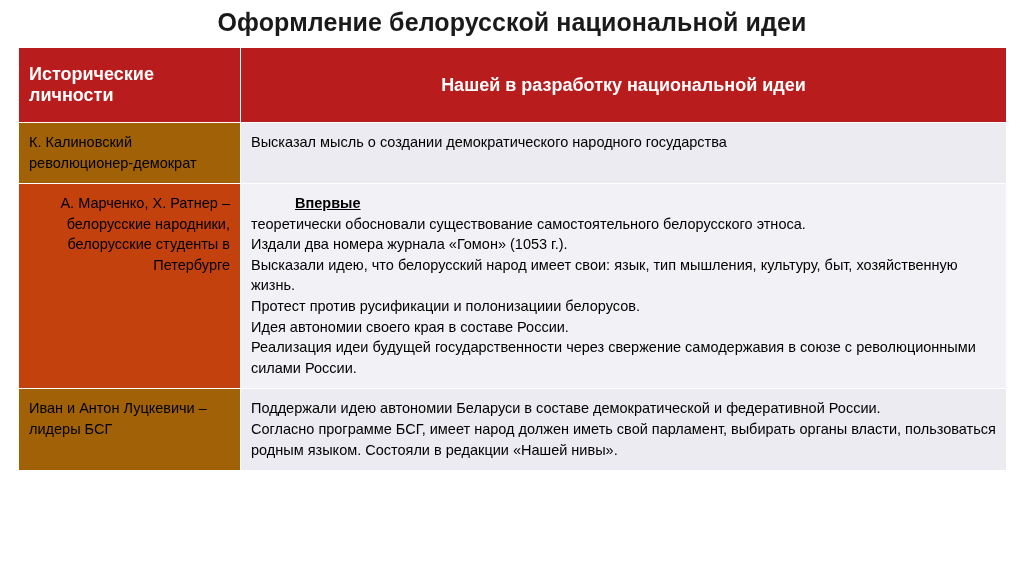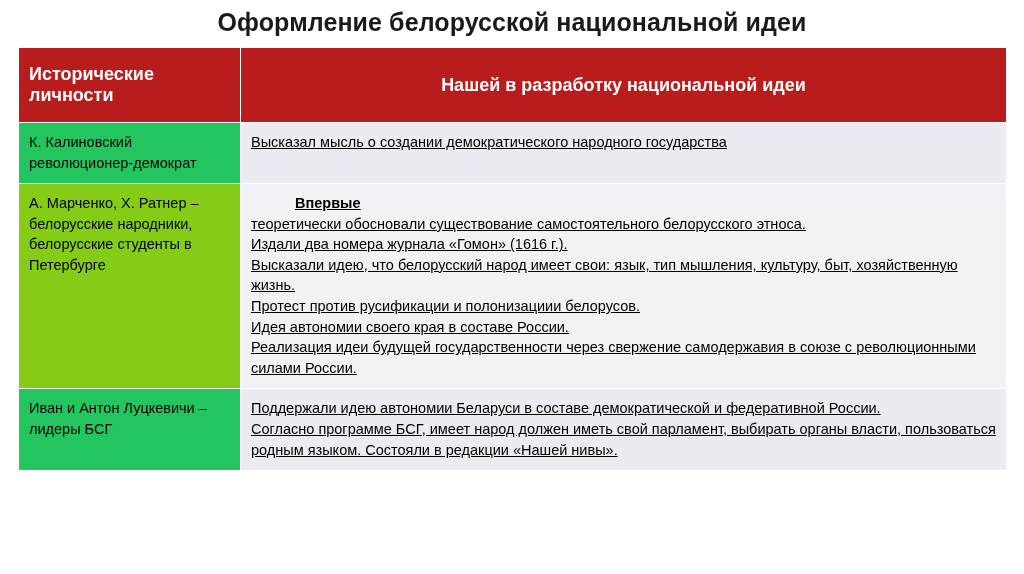--- a/index.html
+++ b/index.html
@@ -55,28 +55,28 @@
     padding-left: 10px;
   }
   .idea-table td {
     border: 1px solid #ffffff;
     vertical-align: top;
     font-size: 14.5px;
     line-height: 1.42;
     padding: 9px 10px 10px 10px;
   }
   .idea-table td.name {
-    background: #22c55e;
+    background: #a16207;
   }
   .idea-table td.content {
     background: #ebebf1;
-    text-decoration: underline;
   }
   .idea-table tr.row-alt td.name {
-    background: #84cc16;
+    background: #c2410c;
+    text-align: right;
   }
   .idea-table tr.row-alt td.content {
     background: #f2f2f6;
   }
   .underline-bold {
     font-weight: bold;
     text-decoration: underline;
     margin-left: 44px;
   }
   .line {
@@ -109,21 +109,21 @@
           <td class="content">
             <span class="line">Высказал мысль о создании демократического народного государства</span>
           </td>
         </tr>
 
         <tr class="row-alt">
           <td class="name">А. Марченко, Х. Ратнер – белорусские народники, белорусские студенты в Петербурге</td>
           <td class="content">
             <span class="line underline-bold">Впервые</span>
             <span class="line">теоретически обосновали существование самостоятельного белорусского этноса.</span>
-            <span class="line">Издали два номера журнала «Гомон» (1616 г.).</span>
+            <span class="line">Издали два номера журнала «Гомон» (1053 г.).</span>
             <span class="line"> Высказали идею, что  белорусский народ  имеет свои: язык, тип мышления, культуру, быт, хозяйственную жизнь.</span>
             <span class="line"> Протест против русификации и полонизациии белорусов.</span>
             <span class="line">Идея автономии своего края в составе России.</span>
             <span class="line">Реализация идеи будущей государственности через свержение самодержавия в союзе с революционными силами России.</span>
           </td>
         </tr>
 
         <tr>
           <td class="name">Иван и Антон Луцкевичи – лидеры БСГ</td>
           <td class="content">

